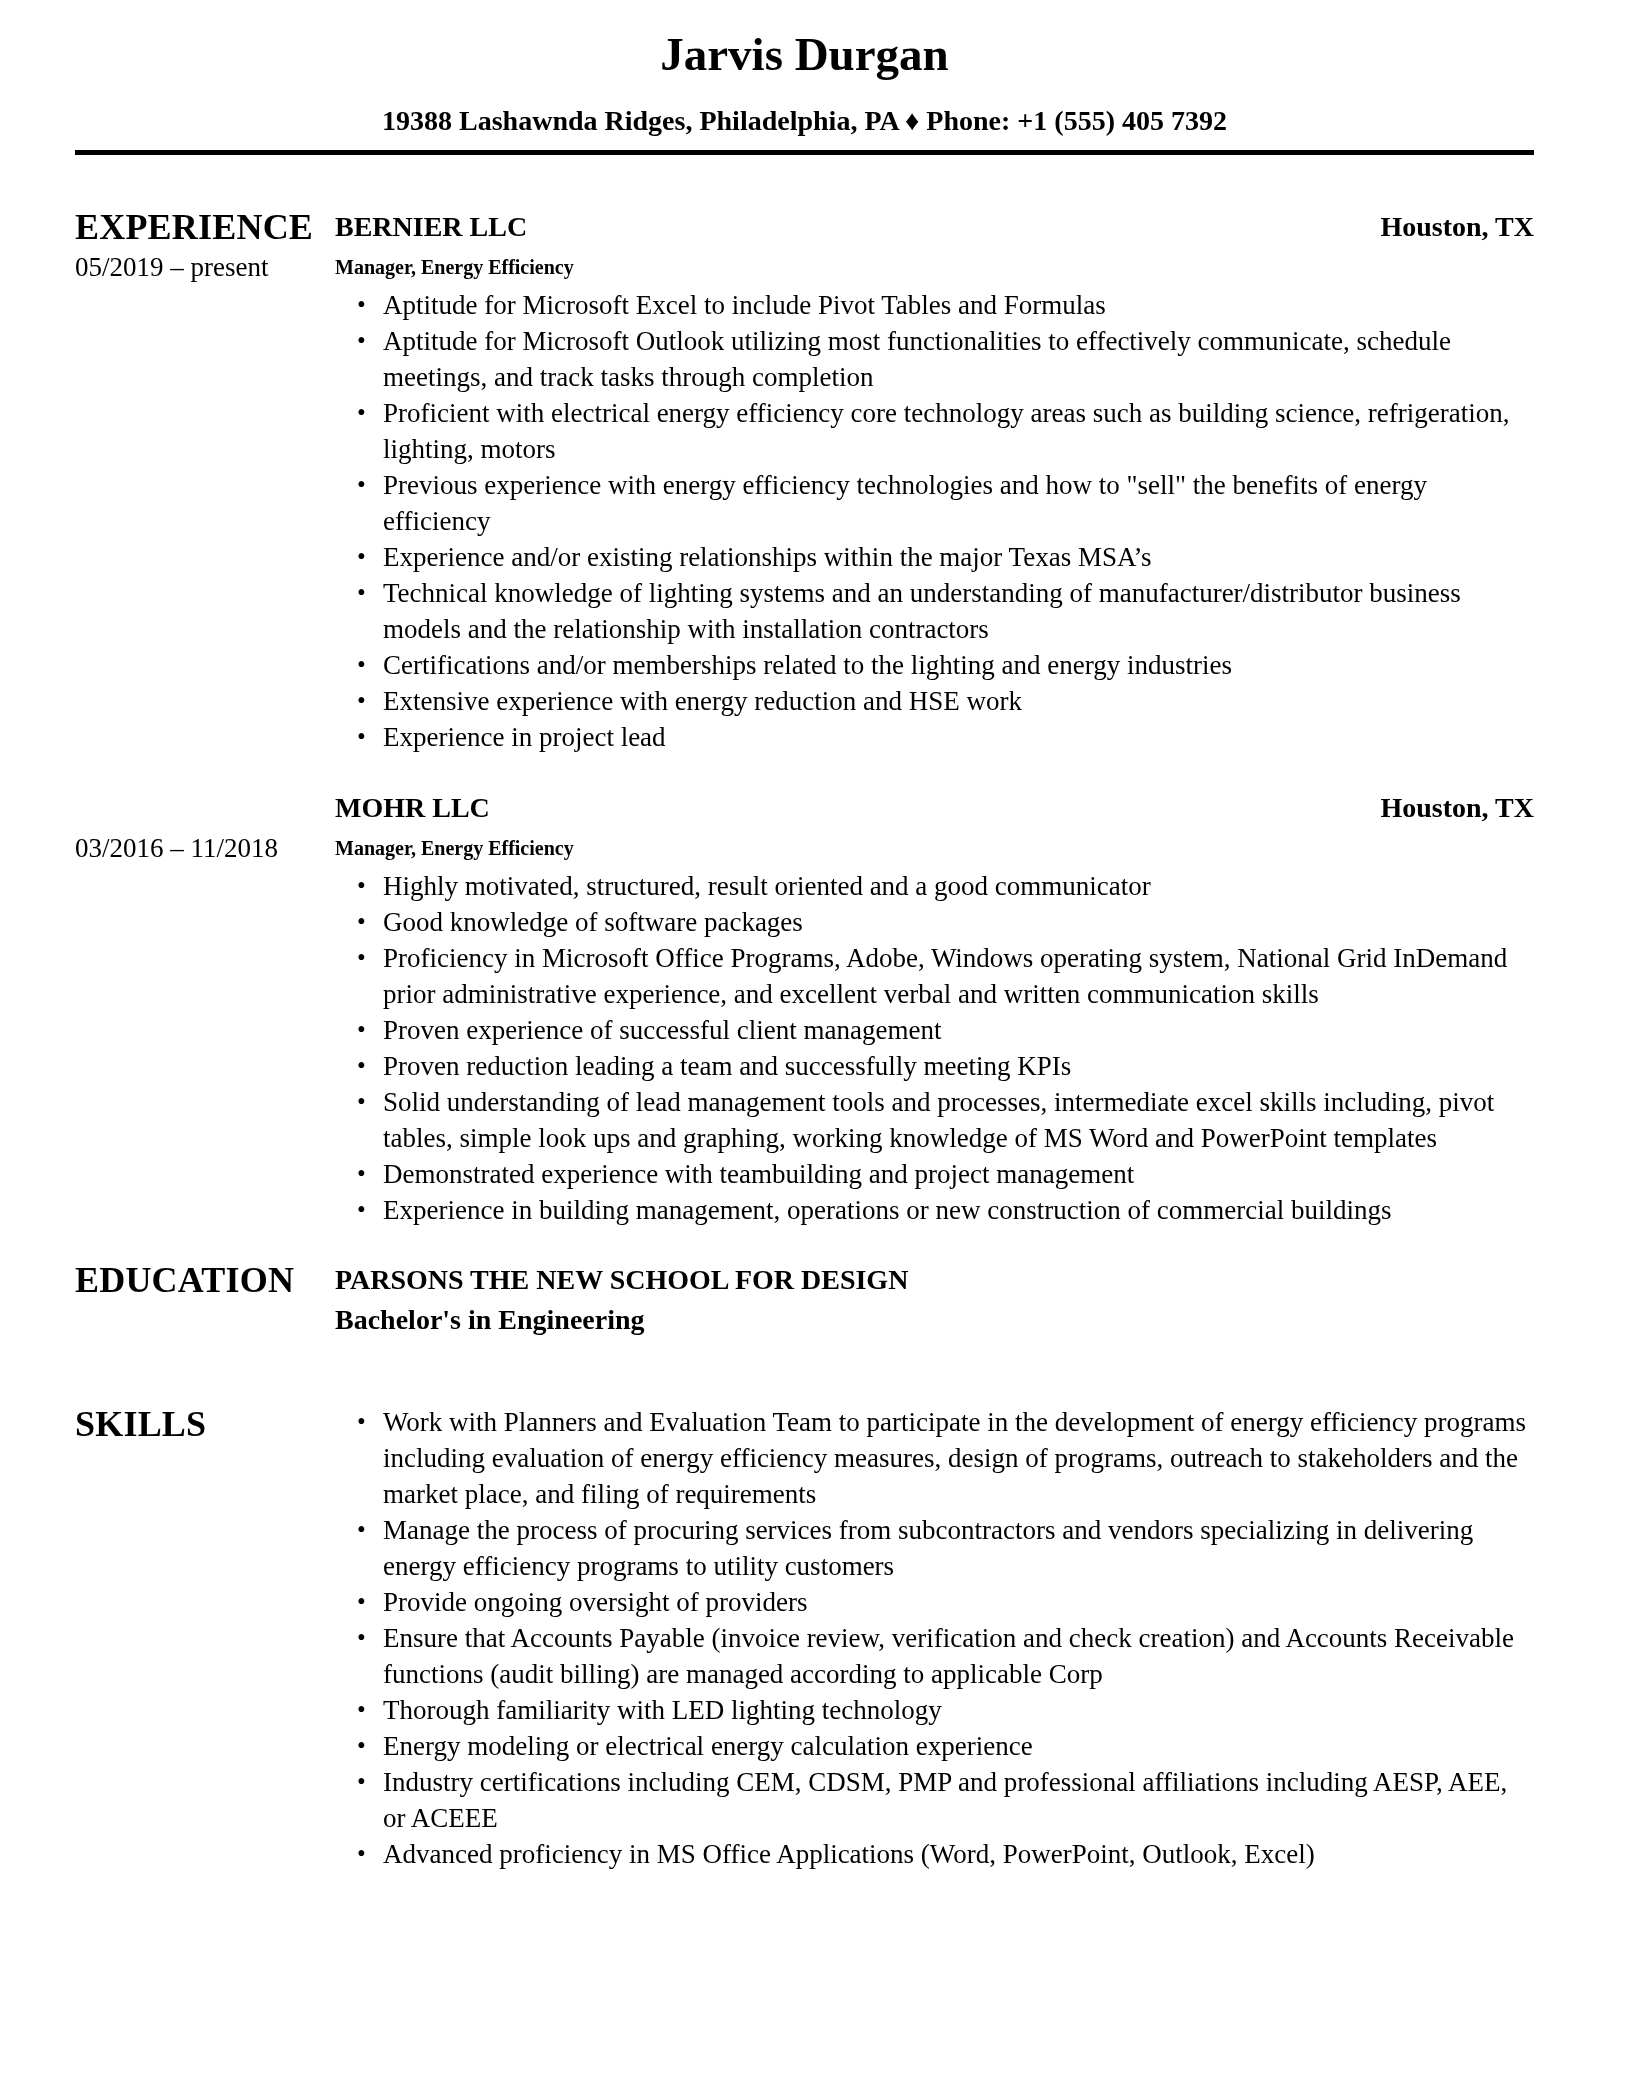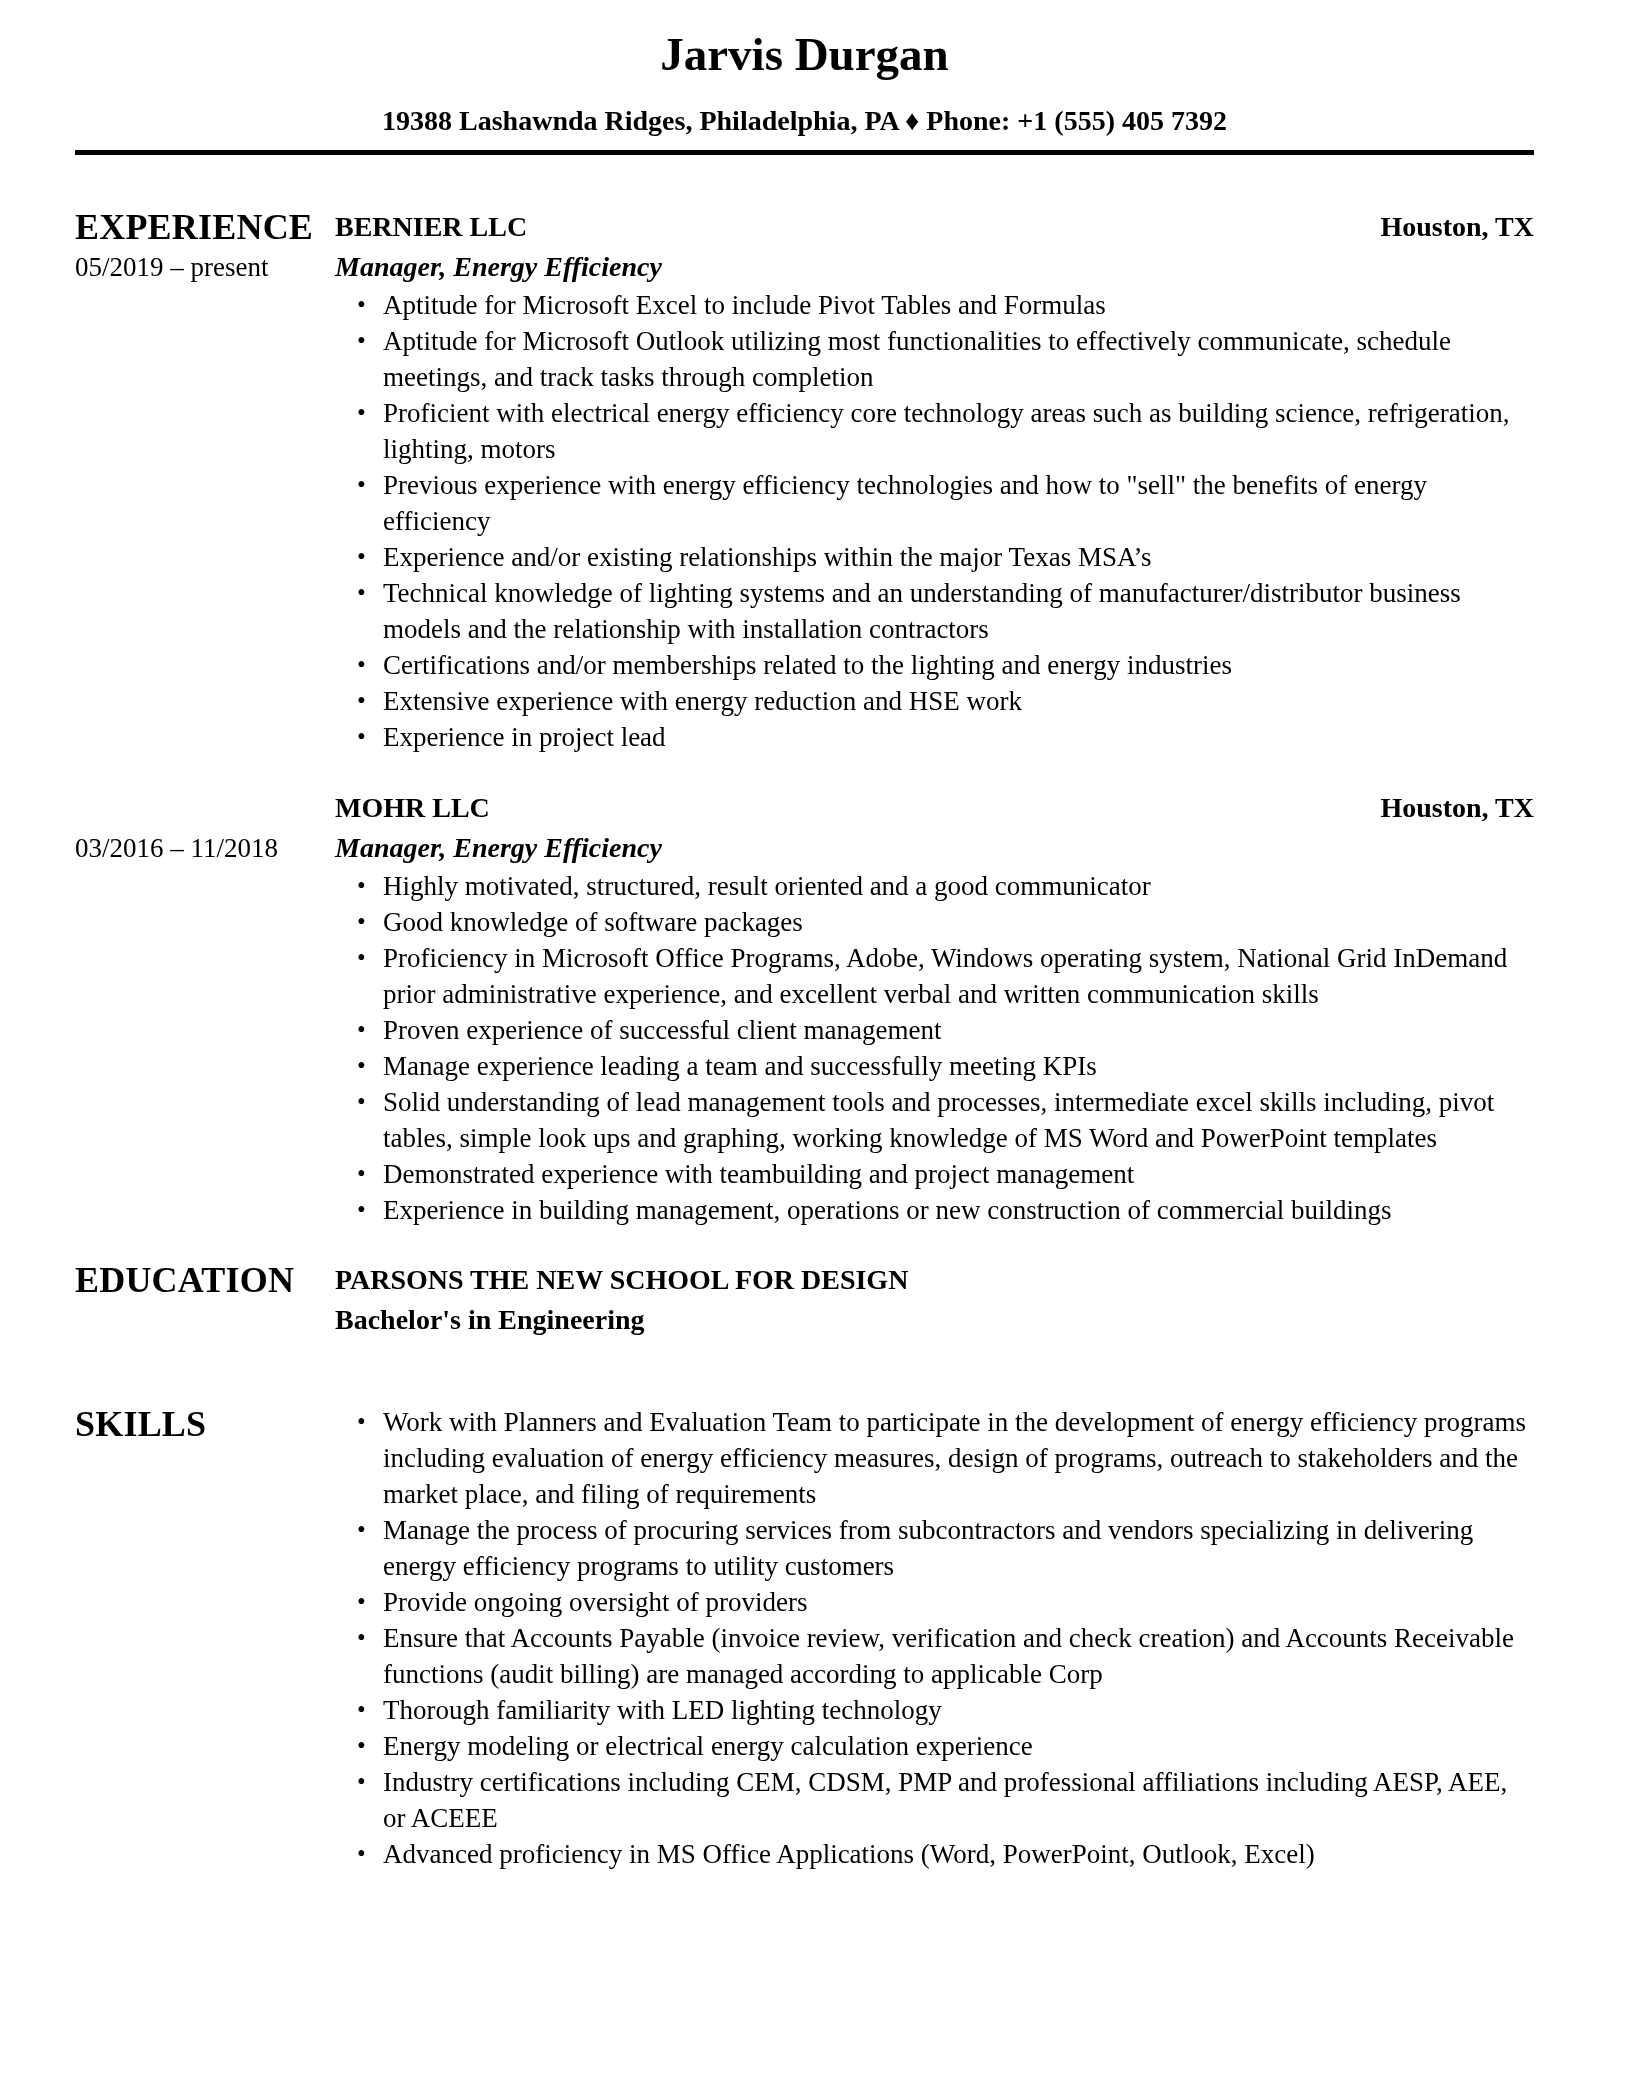--- a/index.html
+++ b/index.html
@@ -63,23 +63,22 @@
   .line-spacer { height: 40px; }
   .job-head {
     display: flex;
     justify-content: space-between;
     align-items: baseline;
     font-size: 28px;
     font-weight: bold;
     line-height: 40px;
   }
   .job-title {
-    font-size: 28px;
-    font-weight: bold;
-    font-style: italic;
+    font-size: 20px;
+    font-weight: bold;
     line-height: 40px;
   }
   ul.bullets {
     margin: 0;
     padding: 0 0 0 48px;
     list-style: none;
     font-size: 27px;
     line-height: 36px;
   }
   ul.bullets li { position: relative; }
@@ -150,21 +149,21 @@
         <div class="job-head">
           <span class="company">MOHR LLC</span>
           <span class="location">Houston, TX</span>
         </div>
         <div class="job-title">Manager, Energy Efficiency</div>
         <ul class="bullets">
             <li>Highly motivated, structured, result oriented and a good communicator</li>
             <li>Good knowledge of software packages</li>
             <li>Proficiency in Microsoft Office Programs, Adobe, Windows operating system, National Grid InDemand prior administrative experience, and excellent verbal and written communication skills</li>
             <li>Proven experience of successful client management</li>
-            <li>Manage experience leading a team and successfully meeting KPIs</li>
+            <li>Proven reduction leading a team and successfully meeting KPIs</li>
             <li>Solid understanding of lead management tools and processes, intermediate excel skills including, pivot tables, simple look ups and graphing, working knowledge of MS Word and PowerPoint templates</li>
             <li>Demonstrated experience with teambuilding and project management</li>
             <li>Experience in building management, operations or new construction of commercial buildings</li>
           </ul>
       </div>
     </section>
 
     <section class="row section-education">
       <div class="left-col">
         <div class="section-label">EDUCATION</div>

